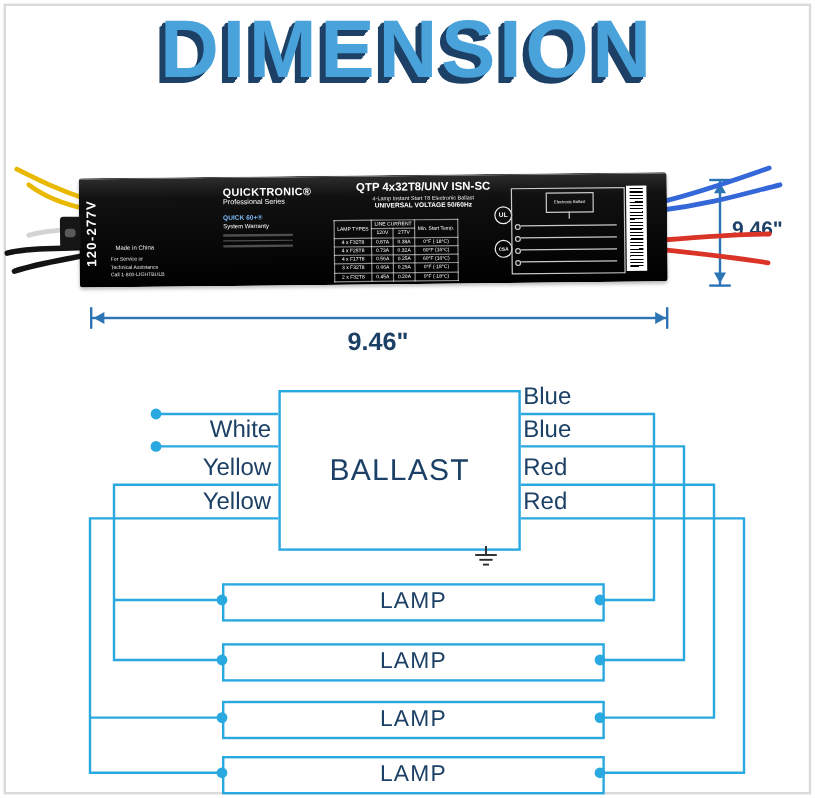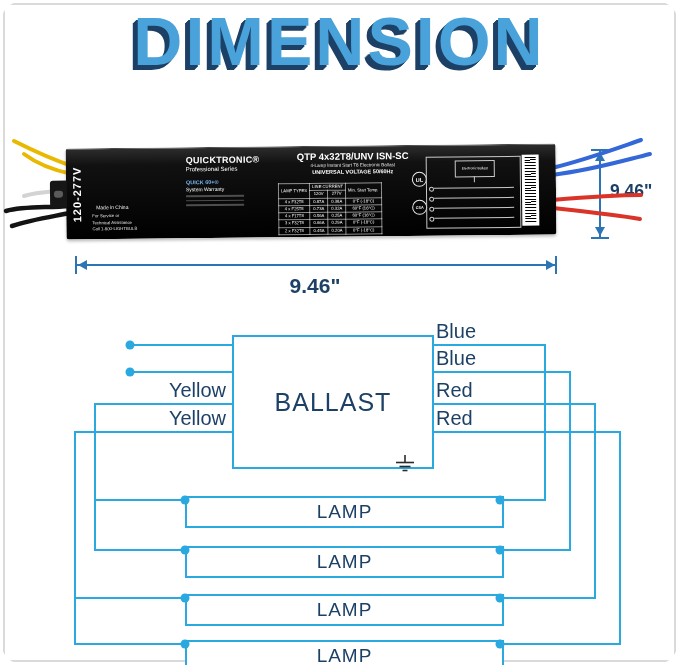--- a/index.html
+++ b/index.html
@@ -1,17 +1,17 @@
 <!DOCTYPE html>
 <html><head>
 <meta charset="utf-8">
 <style>
   html,body{margin:0;padding:0;background:#fff;}
   .stage{position:relative;width:679px;height:665px;background:#ffffff;overflow:hidden;
-         font-family:"Liberation Sans",sans-serif;border-radius:25px;}
+         font-family:"Liberation Sans",sans-serif;}
   .frame{position:absolute;inset:3px;border:2px solid #dadada;pointer-events:none;}
 
   
   .title{position:absolute;top:0;left:0;right:0;text-align:center;
          font-size:68px;font-weight:700;letter-spacing:3px;line-height:82px;
          color:#49a2da;
          text-shadow:-2px 2px 0 #1d4166,-3px 3px 0 #1d4166,-4px 4px 0 #1d4166,-5px 5px 0 #1d4166;}
 
   
   .wire-photo-svg{position:absolute;left:0;top:0;z-index:1;}
@@ -57,21 +57,21 @@
   .arr{position:absolute;width:0;height:0;}
   .arr-left{border-top:5px solid transparent;border-bottom:5px solid transparent;border-right:9px solid #2d74b5;}
   .arr-right{border-top:5px solid transparent;border-bottom:5px solid transparent;border-left:9px solid #2d74b5;}
   .arr-up{border-left:5px solid transparent;border-right:5px solid transparent;border-bottom:9px solid #2d74b5;}
   .arr-down{border-left:5px solid transparent;border-right:5px solid transparent;border-top:9px solid #2d74b5;}
 
   
   .wire-svg{position:absolute;left:0;top:0;z-index:1;}
   .top-svg{position:absolute;left:0;top:0;z-index:3;pointer-events:none;}
   .wbox{position:absolute;background:#fff;border:2px solid #2aa8e0;z-index:2;
-        display:flex;align-items:center;justify-content:center;color:#1d4166;letter-spacing:1px;margin-top:10px;}
+        display:flex;align-items:center;justify-content:center;color:#1d4166;letter-spacing:1px;}
   .ballast-box{left:232px;top:325px;width:198px;height:130px;font-size:25px;}
   .lamp{left:185px;width:315px;height:28px;font-size:19px;}
   .wlabel{position:absolute;z-index:4;font-size:20px;color:#1d4166;}
   .wlabel-l{left:100px;width:126px;text-align:right;}
   .wlabel-r{left:436px;width:140px;text-align:left;}
 </style>
 </head>
 <body>
 
 <div class="stage">
@@ -229,19 +229,20 @@
       <circle cx="500" cy="644" r="4.5"></circle>
     </g>
     <g stroke="#2b2b2b" stroke-width="1.6" fill="none">
       <path d="M405,455 L405,462"></path>
       <path d="M396,462.5 L414,462.5"></path>
       <path d="M399.5,466.5 L410.5,466.5"></path>
       <path d="M402.5,470.5 L407.5,470.5"></path>
     </g>
   </svg>
 
+  <div class="wlabel wlabel-l" style="top:347px">White</div>
   <div class="wlabel wlabel-l" style="top:379px">Yellow</div>
   <div class="wlabel wlabel-l" style="top:407px">Yellow</div>
   <div class="wlabel wlabel-r" style="top:320px">Blue</div>
   <div class="wlabel wlabel-r" style="top:347px">Blue</div>
   <div class="wlabel wlabel-r" style="top:379px">Red</div>
   <div class="wlabel wlabel-r" style="top:407px">Red</div>
 </div>
 
 </body></html>

